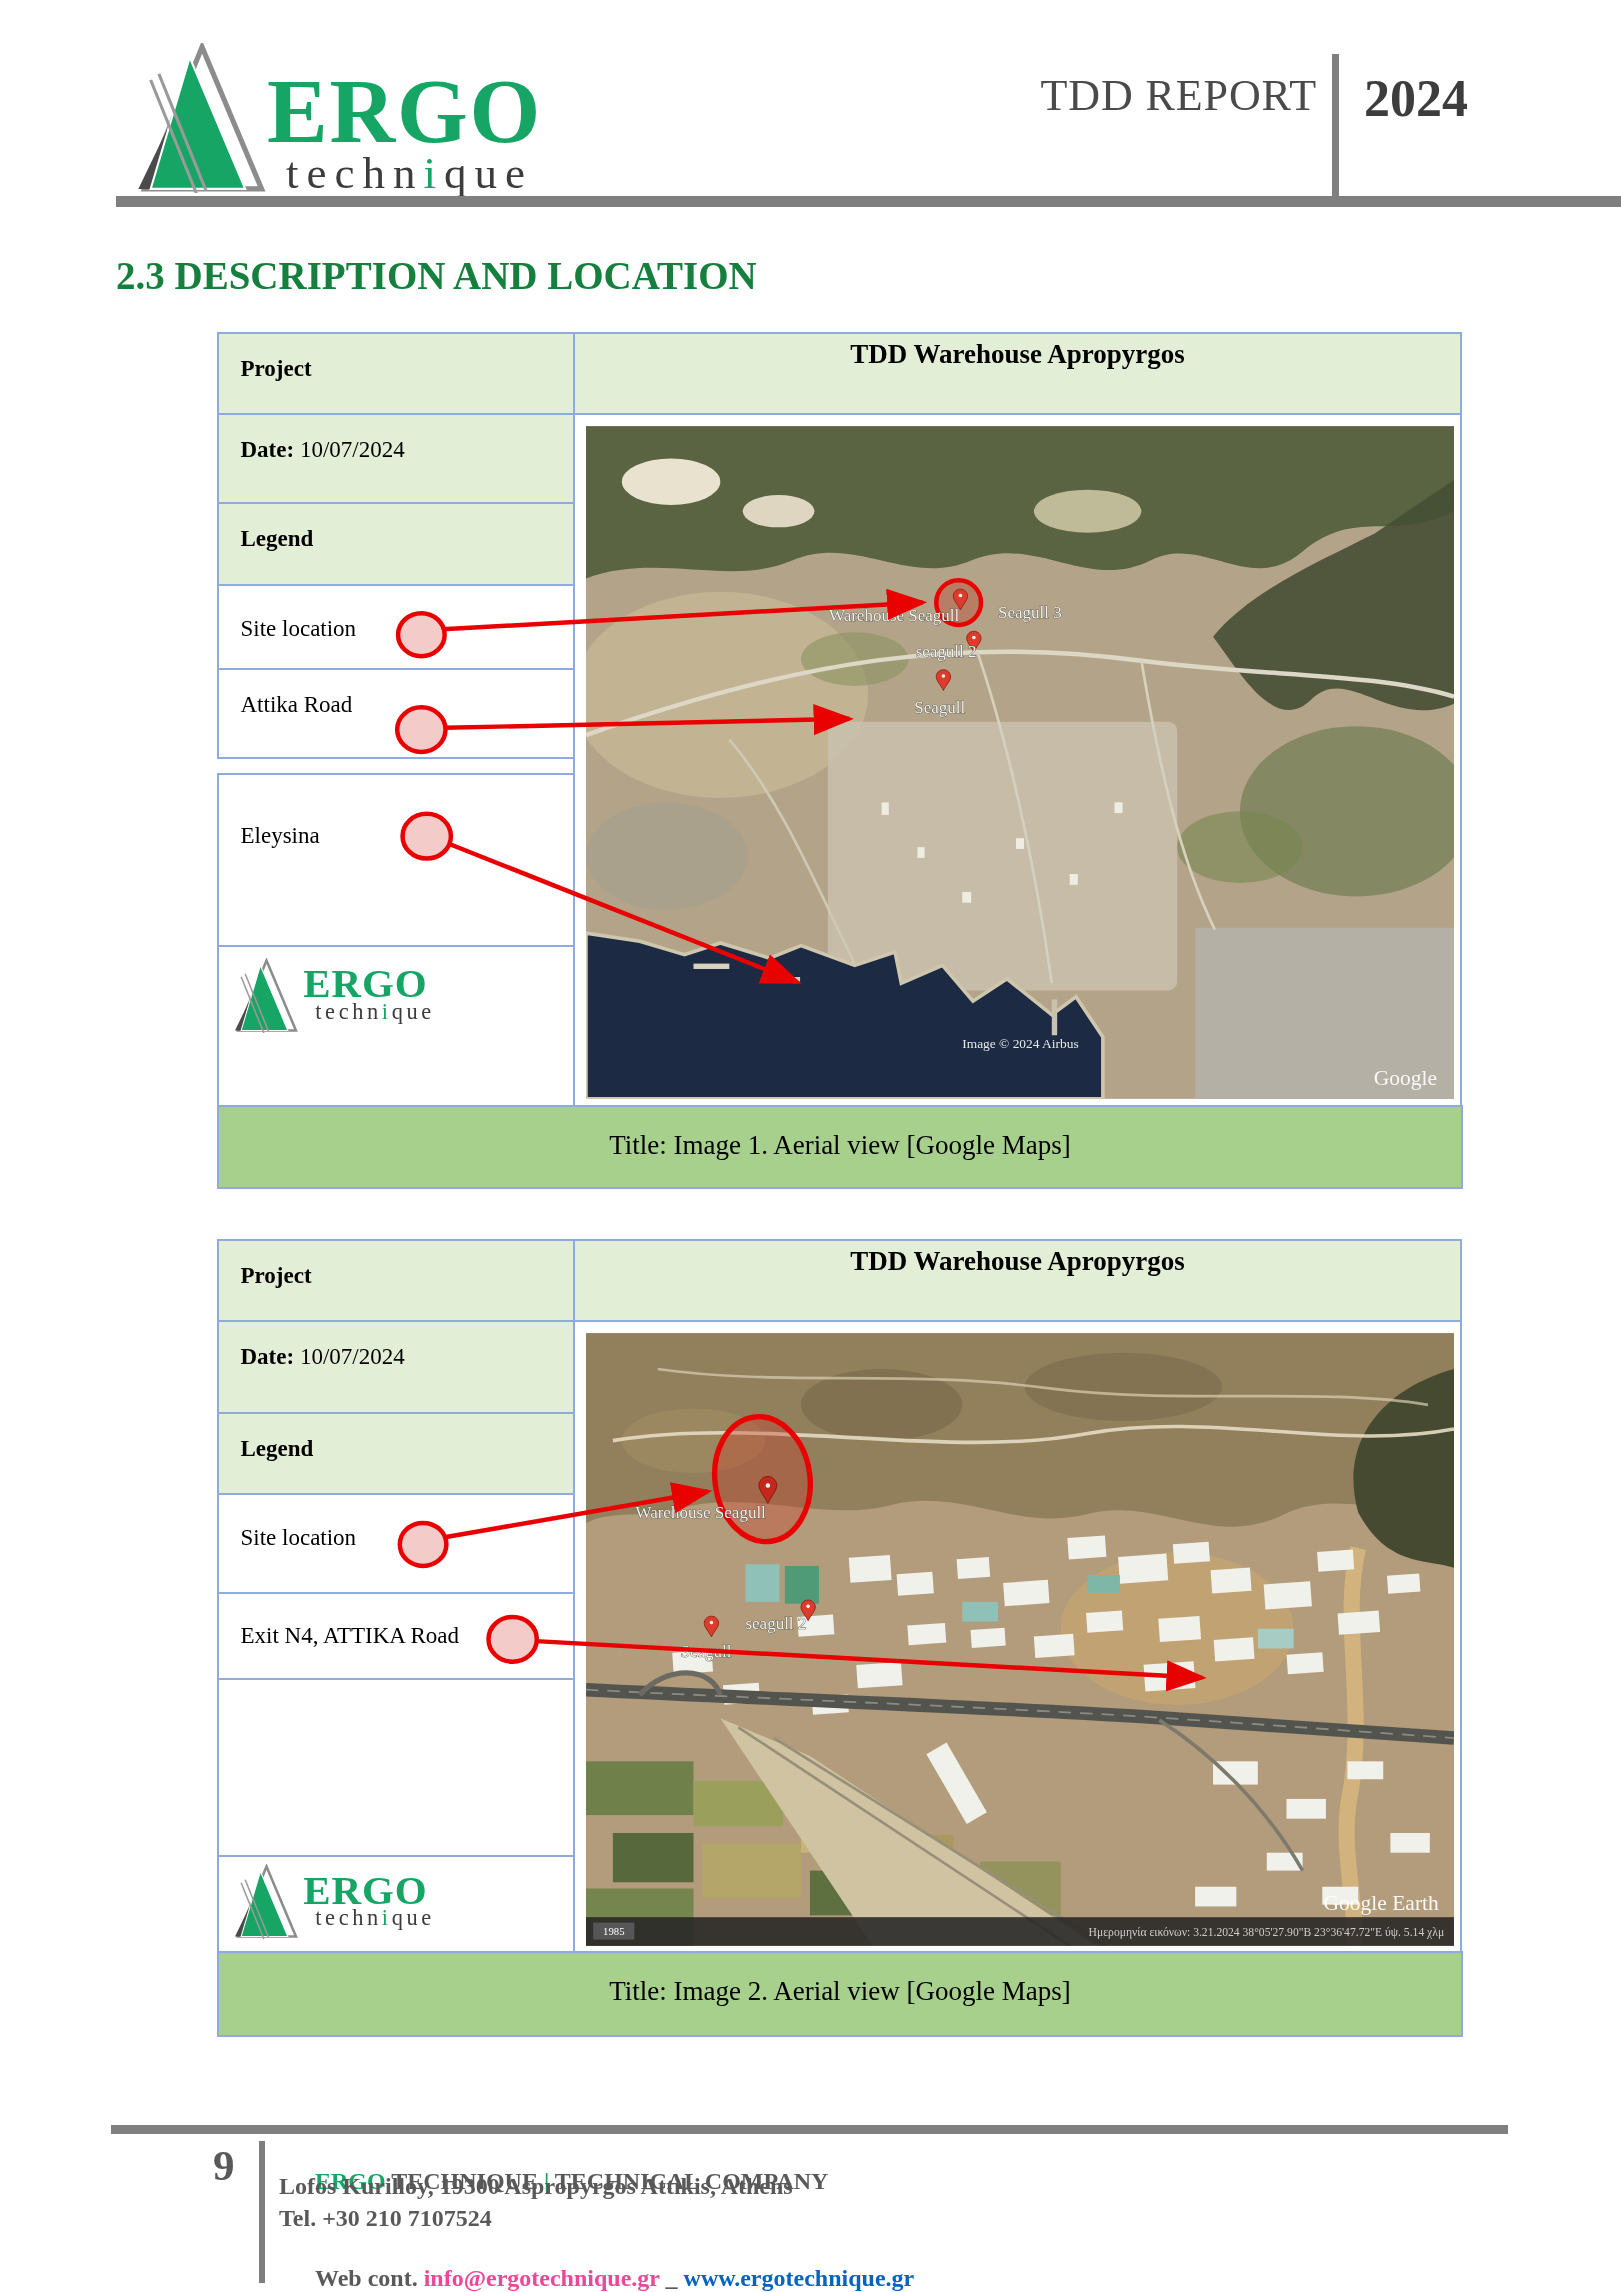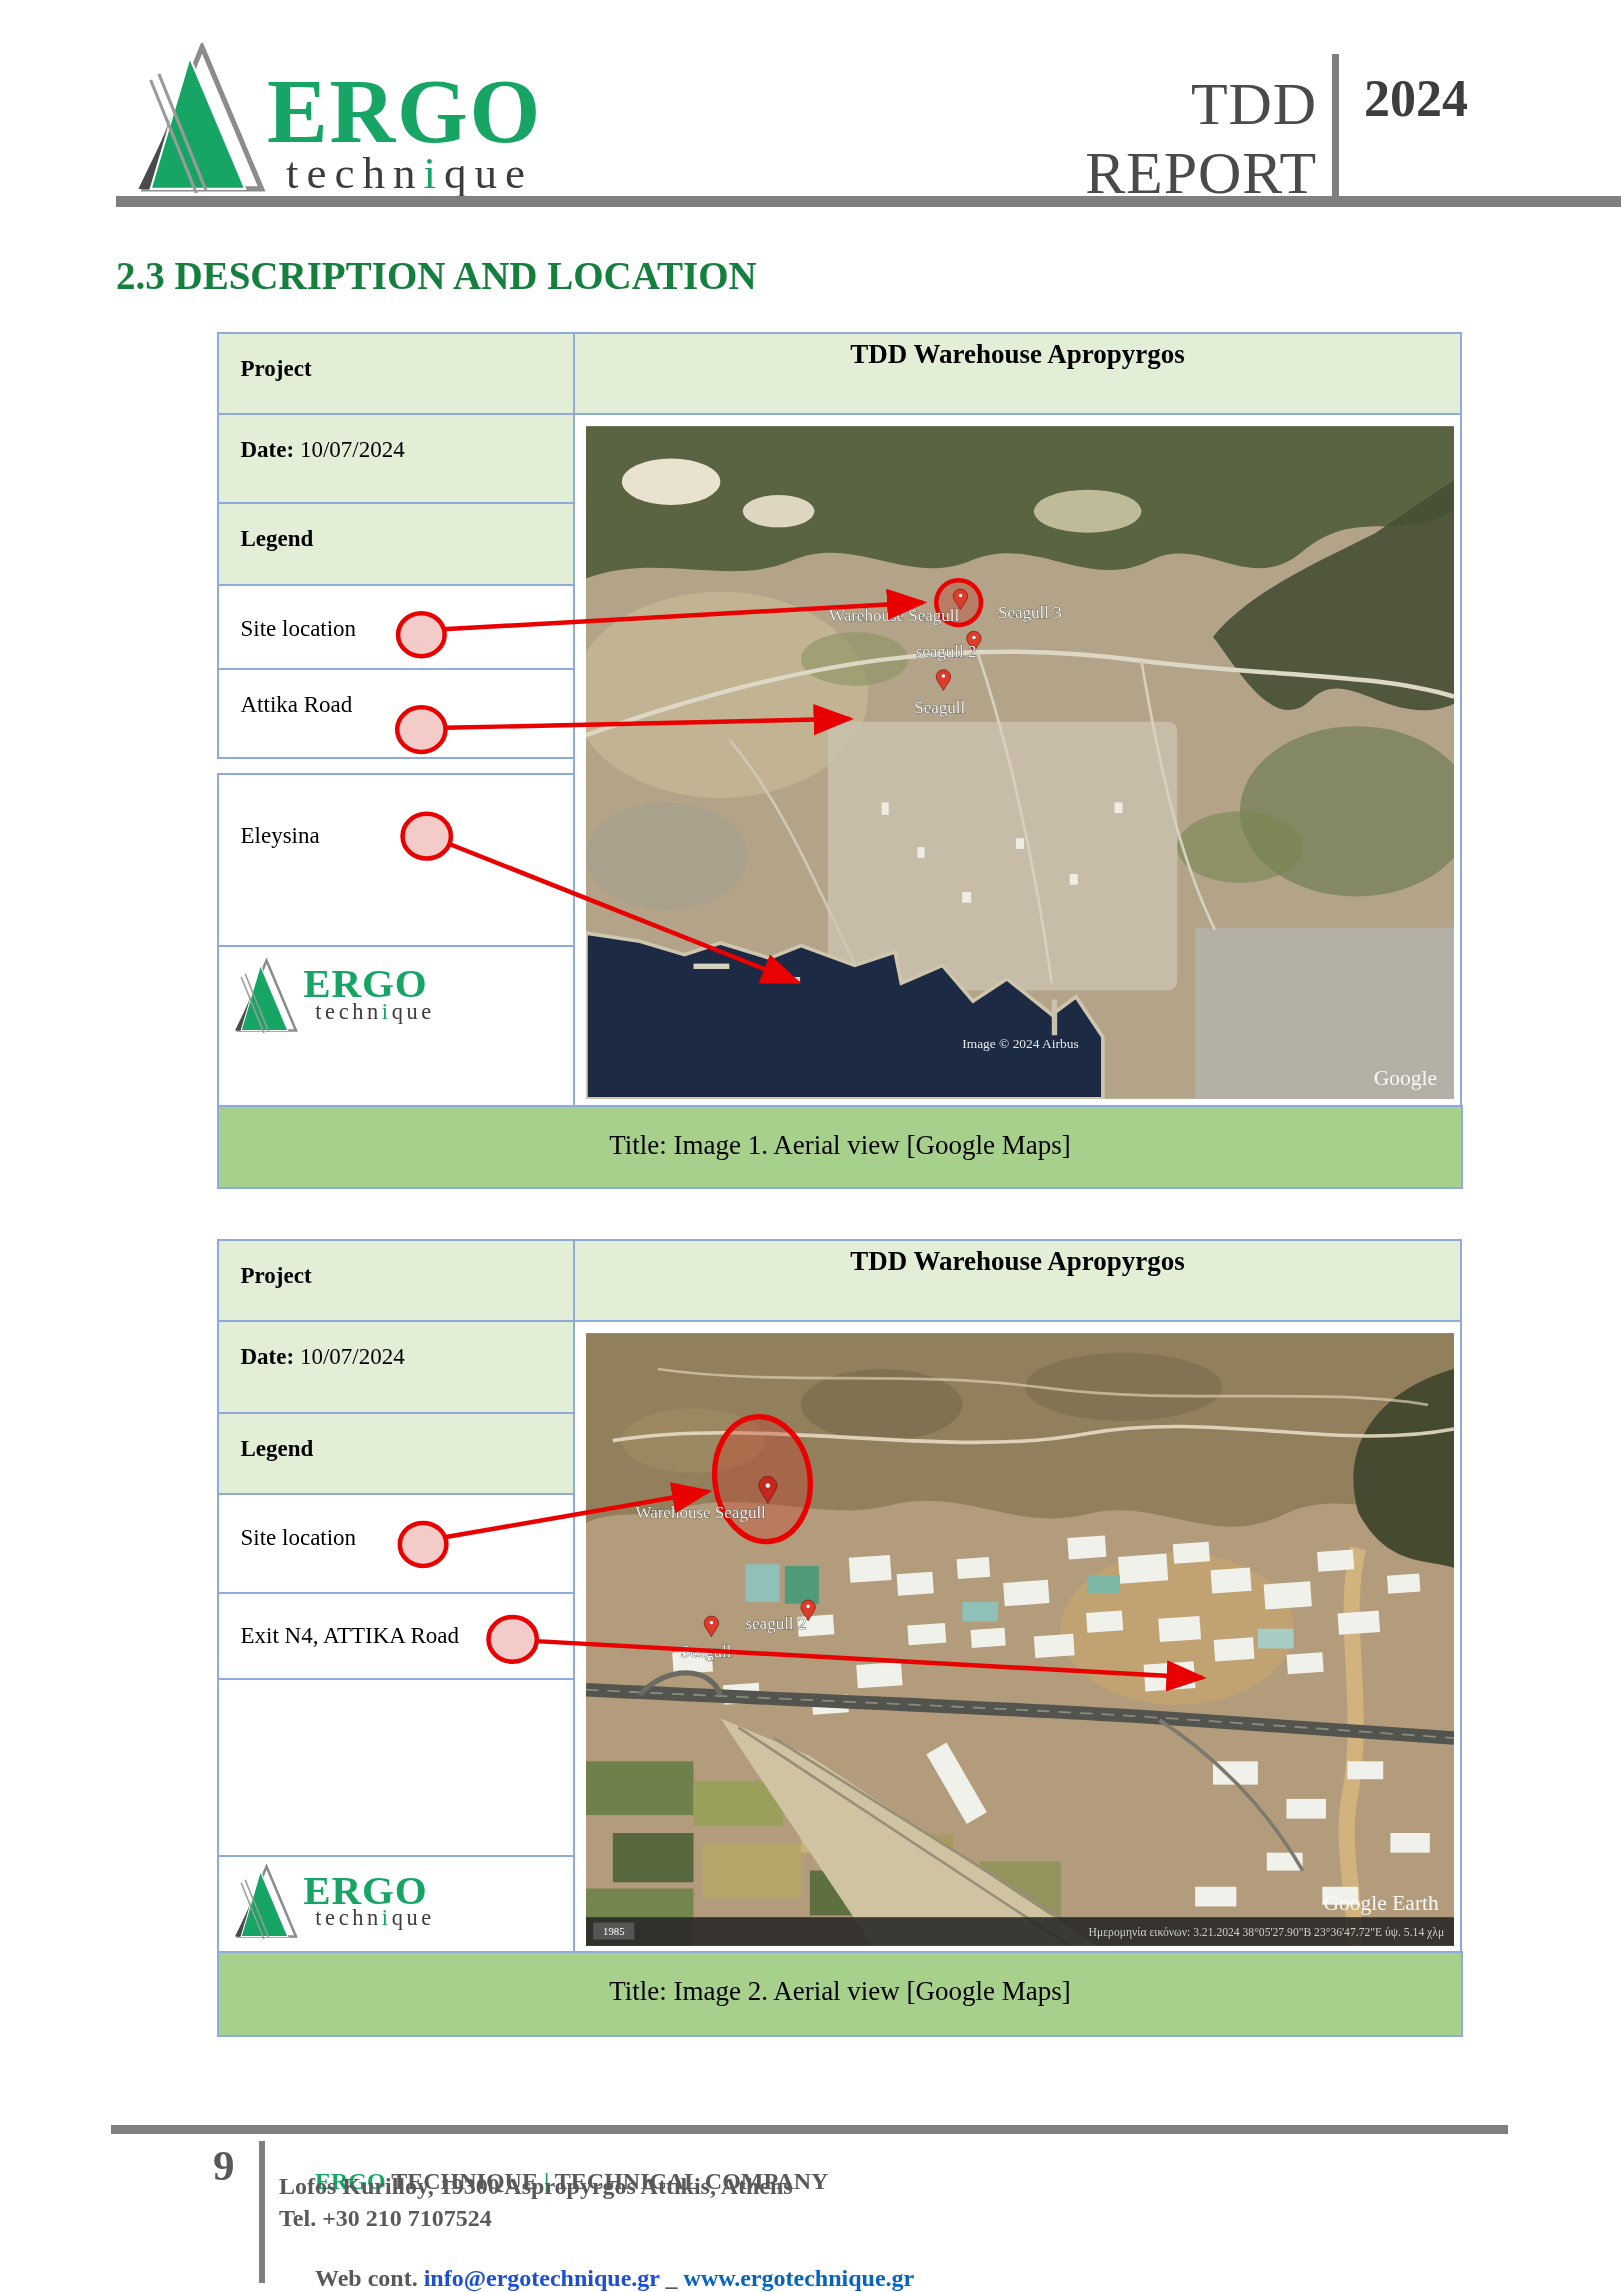--- a/index.html
+++ b/index.html
@@ -1,21 +1,21 @@
 <!DOCTYPE html>
 <html style="font-size:14.3px"><head>
 <meta charset="utf-8">
 <style>
   html,body{margin:0;padding:0;background:#fff;}
   .page{position:relative;width:1621px;height:2293px;background:#fff;overflow:hidden;
         font-family:Liberation Serif, serif;color:#000;}
   .abs{position:absolute;}
   
   .hbar{position:absolute;background:#7f7f7f;}
-  .report-title{position:absolute;font-size:60px;color:#4a4a4a;letter-spacing:0.9px;}
+  .report-title{position:absolute;font-size:44px;color:#4a4a4a;letter-spacing:0.9px;}
   .report-year{position:absolute;font-size:52px;font-weight:bold;color:#3d3d3d;}
   .ergo-word{font-weight:bold;color:#17a565;}
   .technique-word{color:#3c3c3c;}
   .technique-word .gi{color:#17a565;}
   
   .section-heading{position:absolute;font-size:39px;font-weight:bold;color:#15803d;}
   
   .tbl{position:absolute;width:1246px;}
   .cell{position:absolute;box-sizing:border-box;border:2.7px solid #8faadc;background:#fff;}
   .cell.green{background:#e3eed7;}
@@ -27,21 +27,21 @@
   .mapwrap{position:absolute;left:10.7px;top:10.7px;}
   .overlay{position:absolute;left:0;top:0;pointer-events:none;z-index:7;}
   
   .logo-box{position:absolute;}
   .tbl-logo{position:absolute;left:14.3px;top:10.7px;}
   .tbl-logo .t-ergo{position:absolute;left:70px;top:1.8px;font-size:41px;font-weight:bold;color:#17a565;letter-spacing:0.9px;}
   .tbl-logo .t-tech{position:absolute;left:82px;top:41px;font-size:22.4px;color:#3c3c3c;letter-spacing:3.6px;}
   
   .footer-line{position:absolute;font-size:24px;font-weight:bold;color:#595959;white-space:pre-wrap;}
   .footer-line a{text-decoration:none;}
-  .blue{color:#1d4ed8;}
+  .blue{color:#ec4899;}
   .blue-u{color:#0563c1;text-decoration:underline;}
   .pagenum{position:absolute;font-size:43px;font-weight:bold;color:#595959;}
 </style>
 </head>
 <body>
 
 <div class="page">
 
   <div class="abs" style="left:0;top:0;width:1621px;height:208px;">
 

